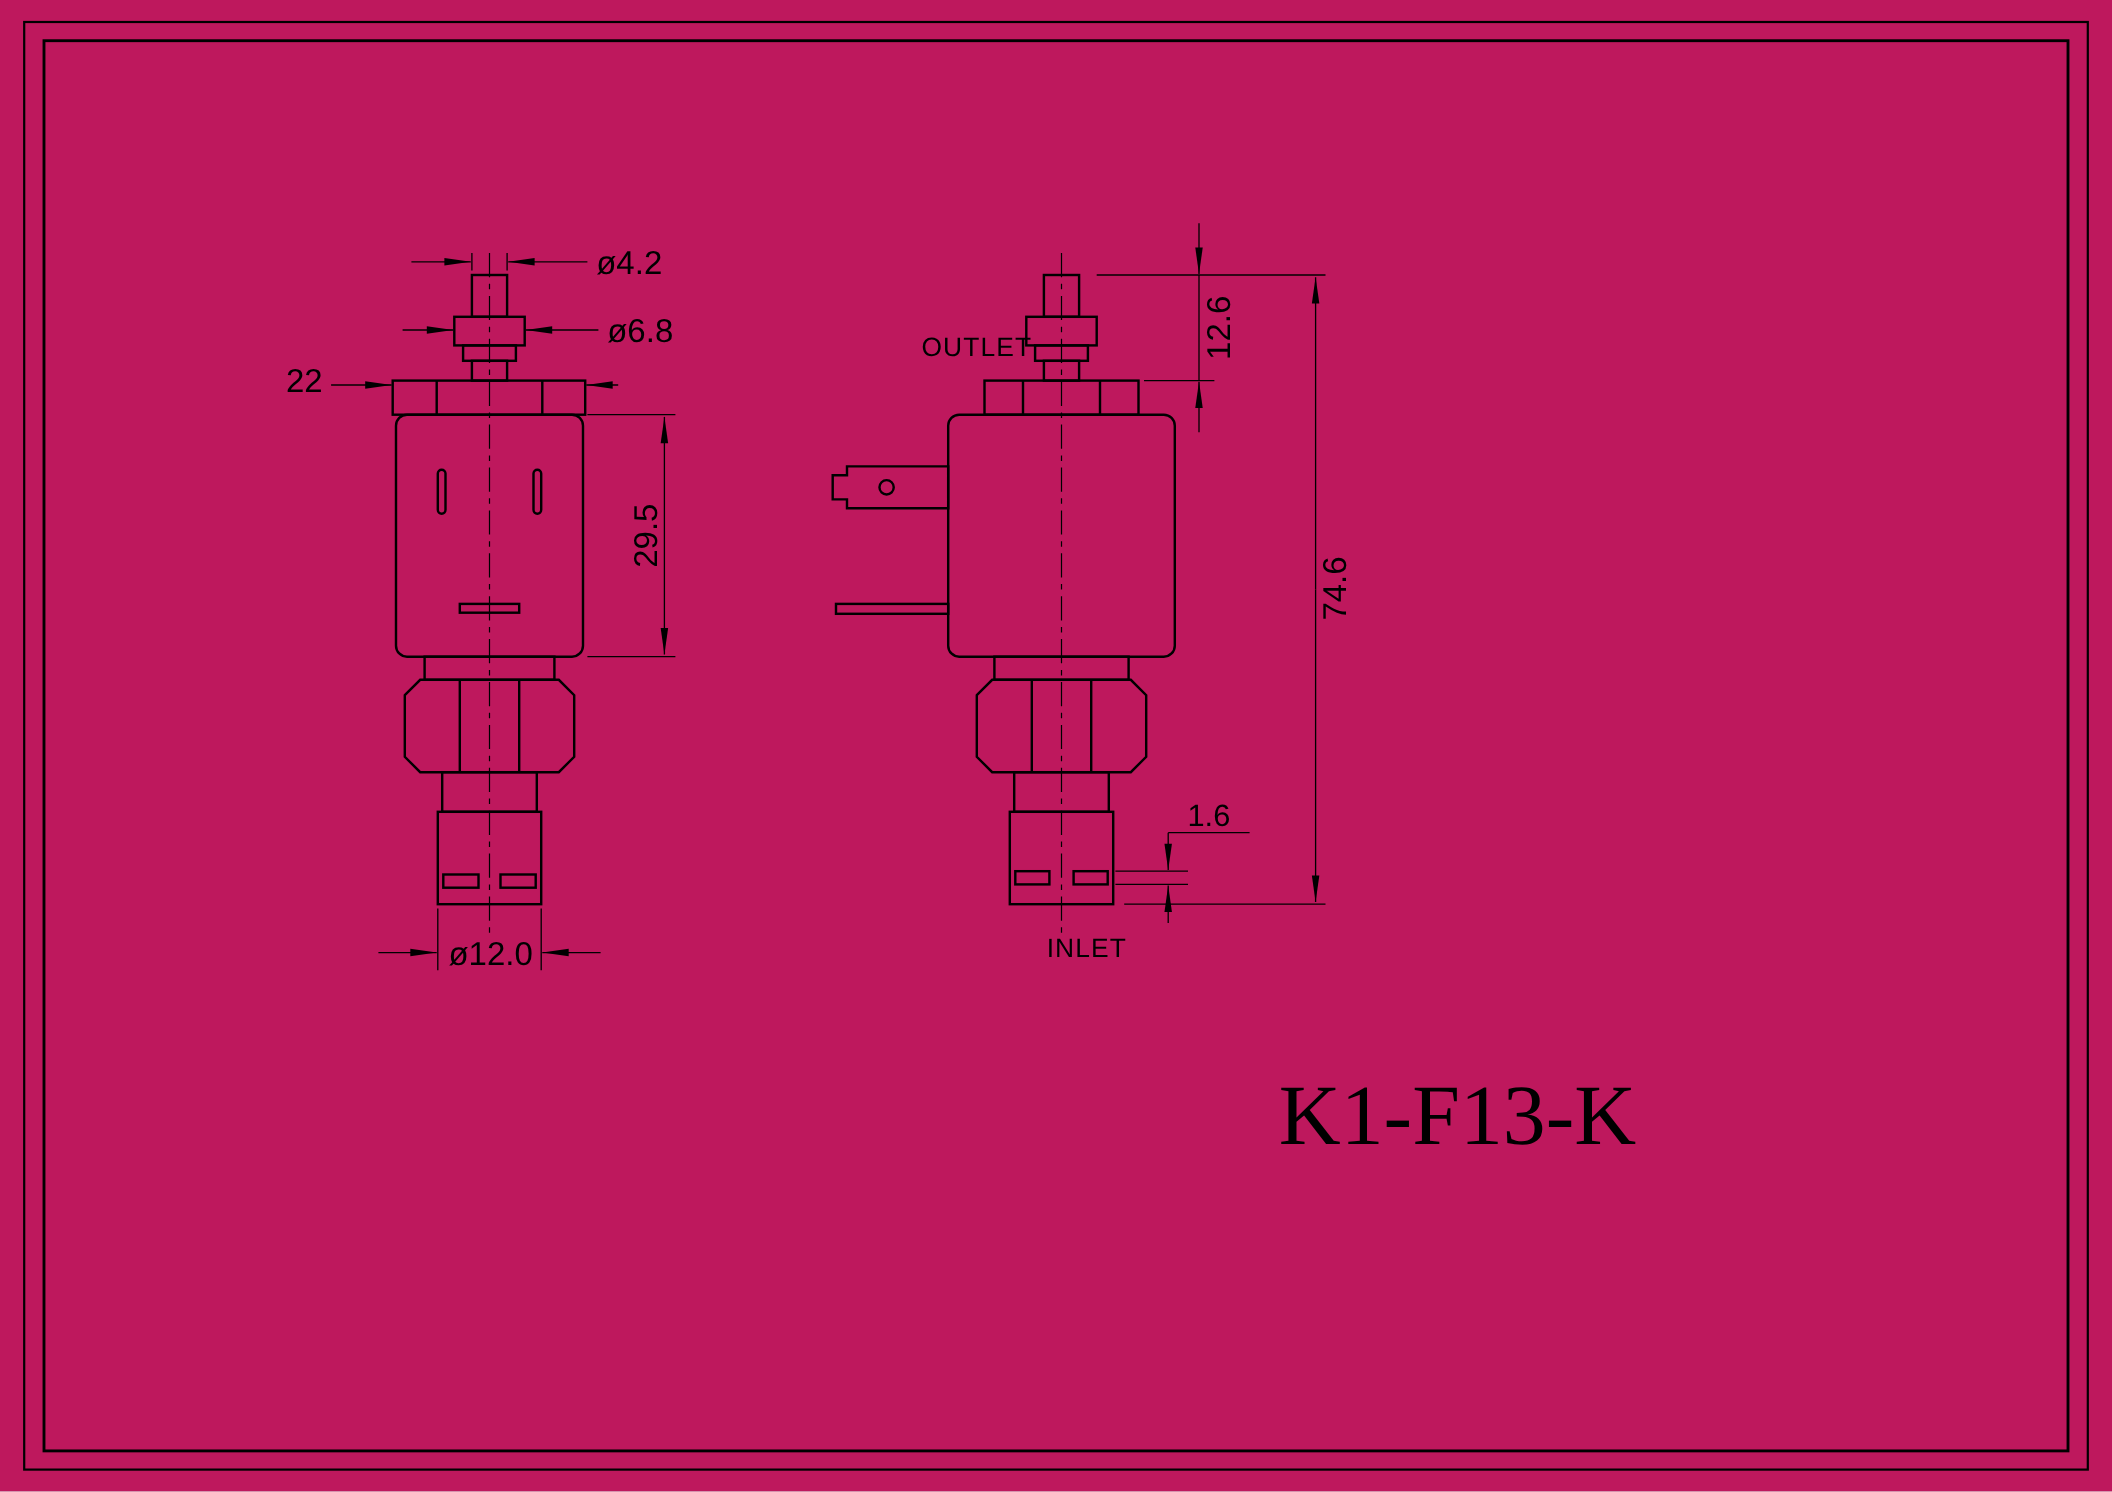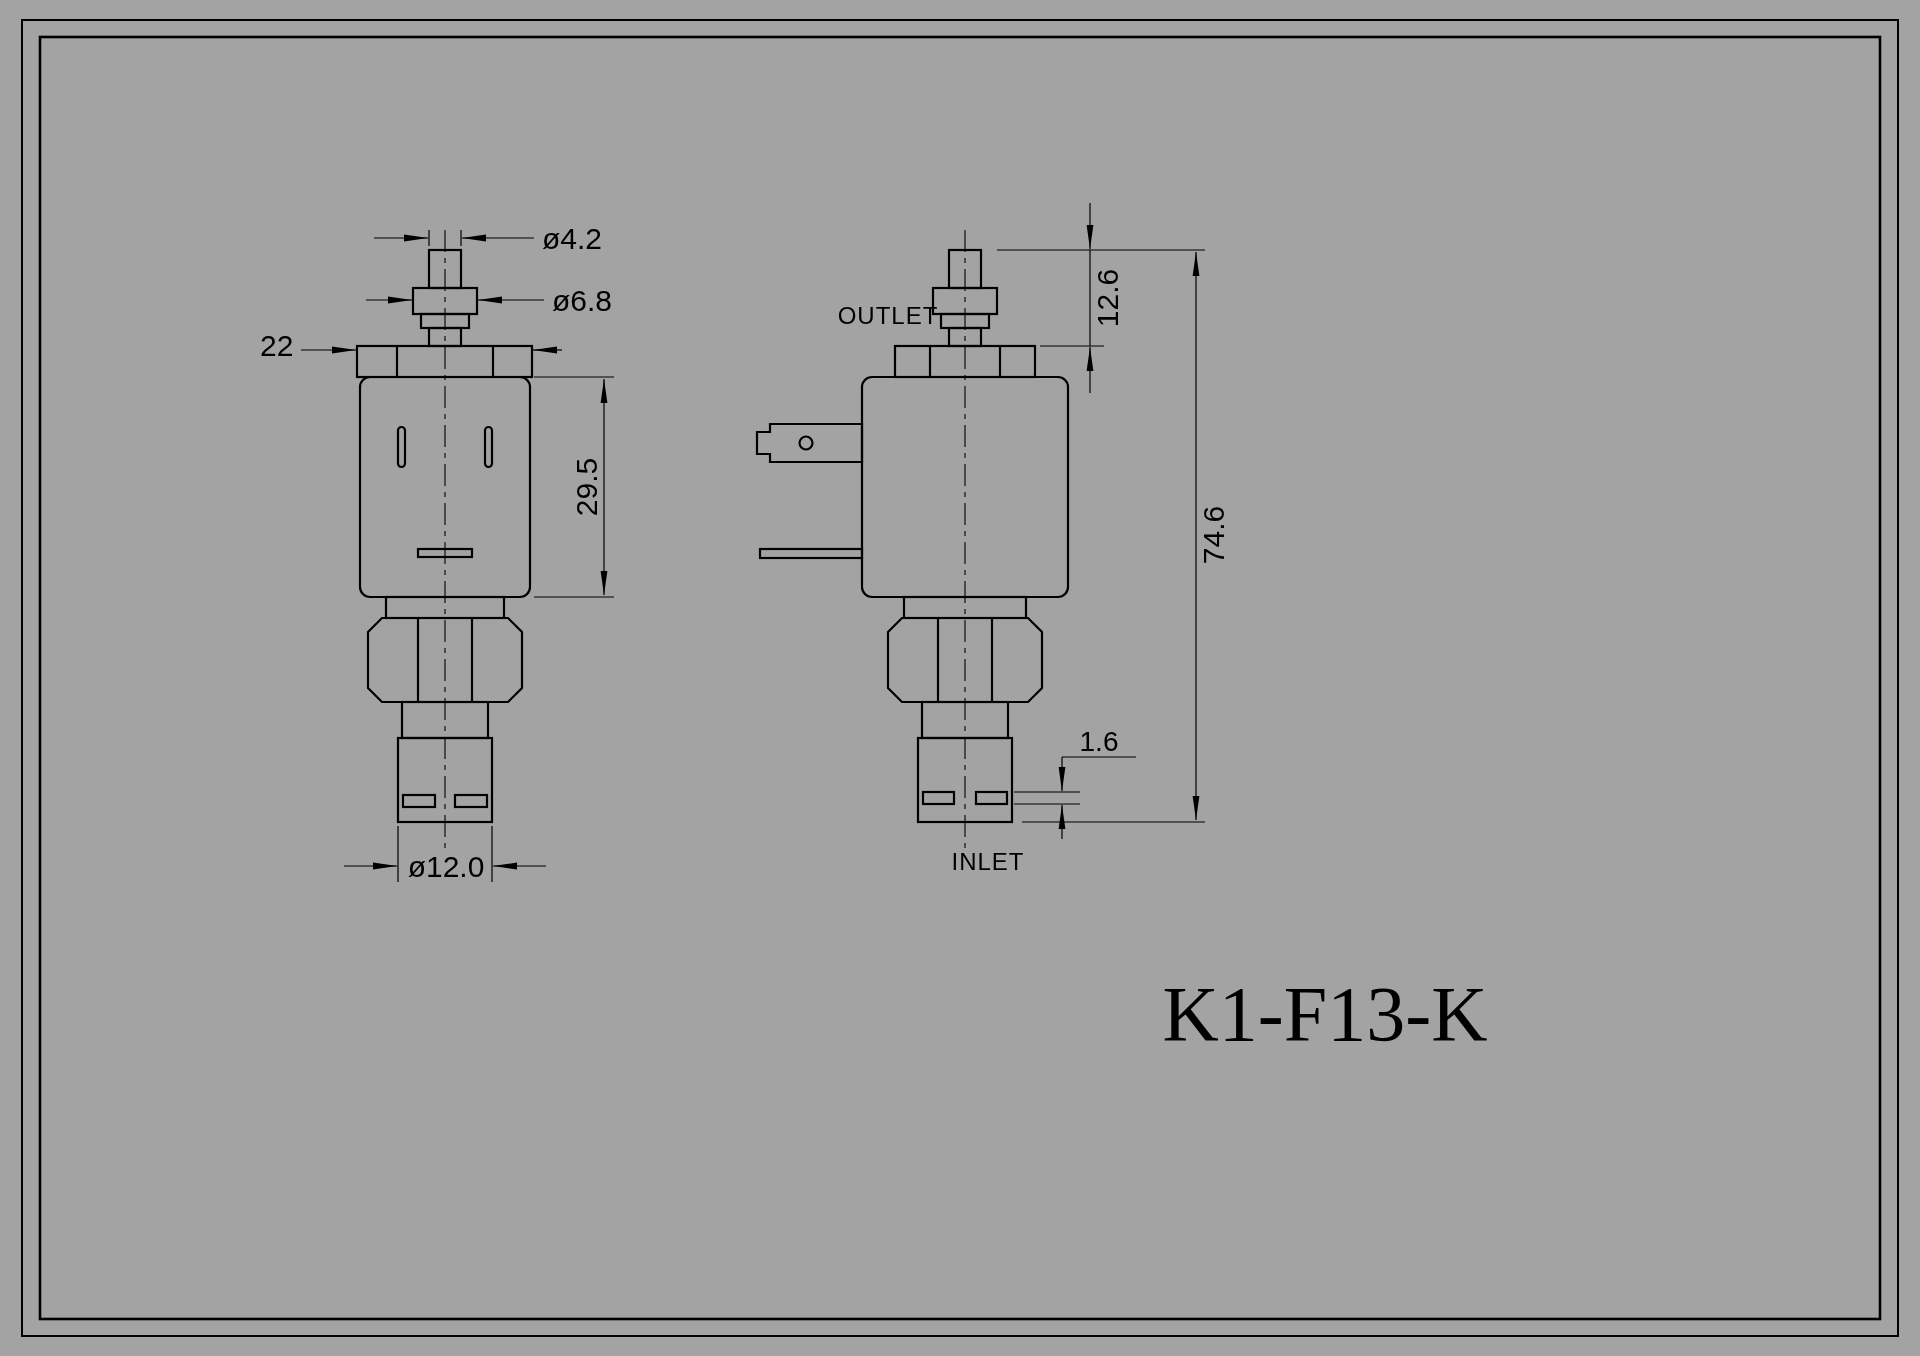--- a/index.html
+++ b/index.html
@@ -1,18 +1,18 @@
 <!DOCTYPE html>
 <html><head>
 <meta charset="utf-8">
 <style>
   html, body { margin: 0; padding: 0; background: #e8e8e8; }
   .sheet {
     width: 1920px; height: 1356px;
-    background: #a3a3a3;
+    background: #be185d;
     position: relative;
     font-family: "Liberation Sans", sans-serif;
   }
   svg { display: block; }
   .obj  { stroke: #000; stroke-width: 2.2; fill: none; stroke-linejoin: miter; }
   .thin { stroke: #000; stroke-width: 1.2; fill: none; }
   .cl   { stroke: #000; stroke-width: 1.1; fill: none; stroke-dasharray: 22 6 5 6; }
   .frame-outer { stroke: #000; stroke-width: 2; fill: none; }
   .frame-inner { stroke: #000; stroke-width: 2.6; fill: none; }
   text { fill: #000; font-family: "Liberation Sans", sans-serif; }

